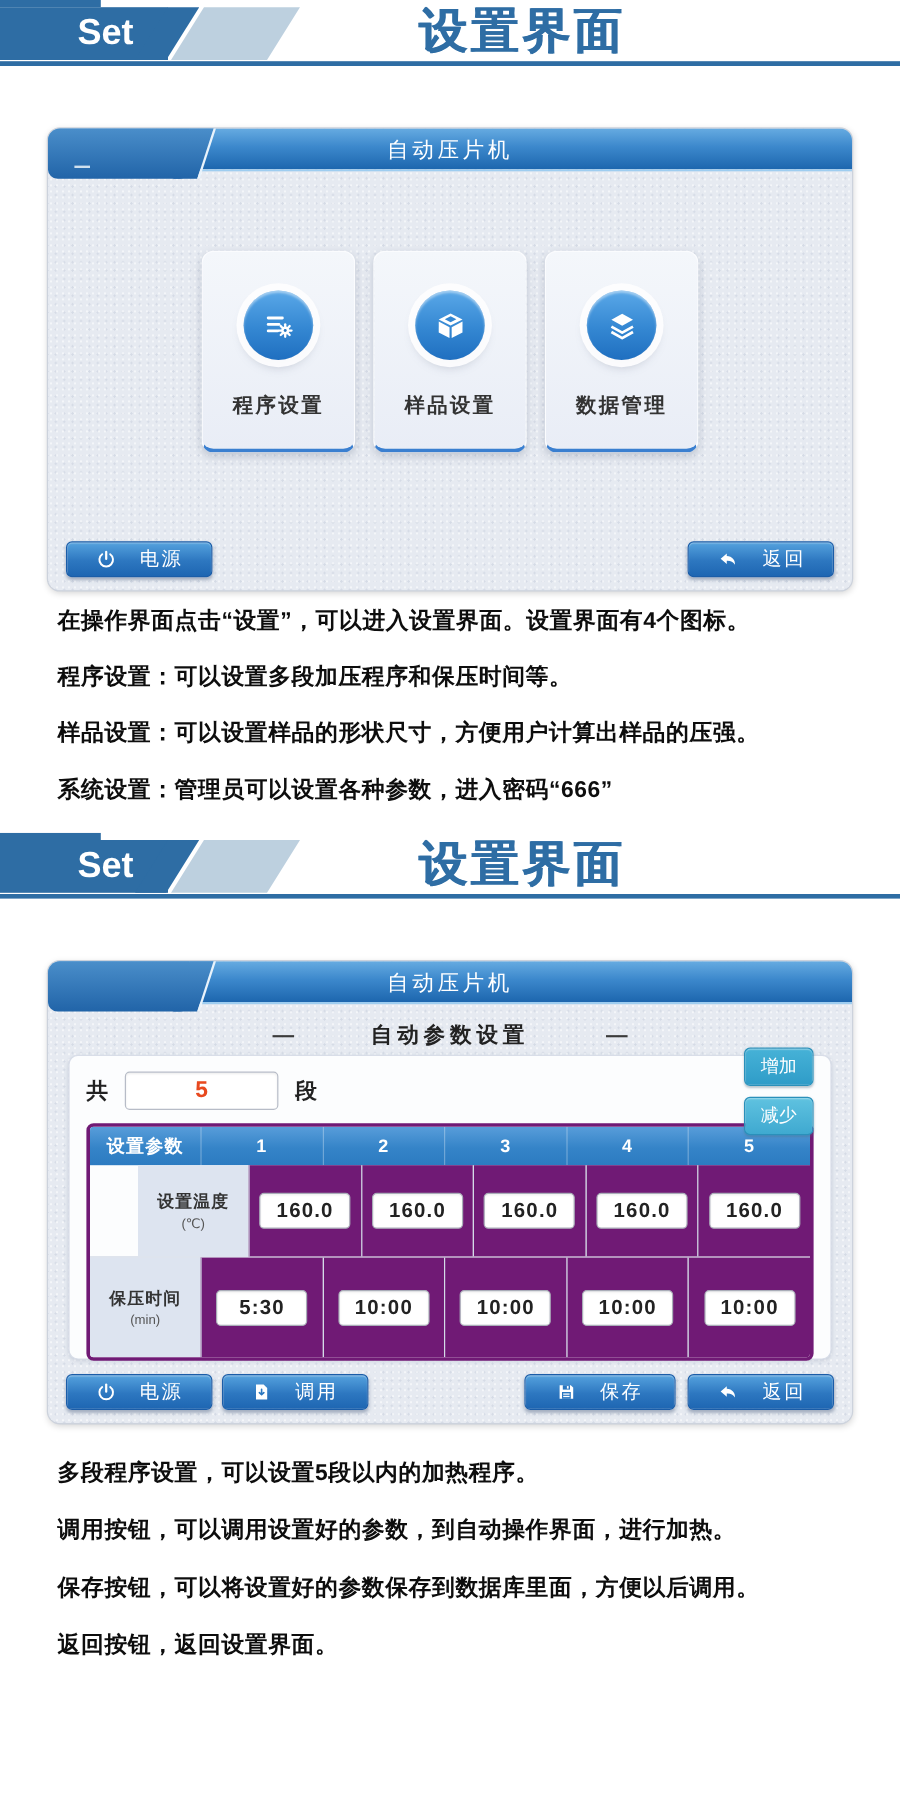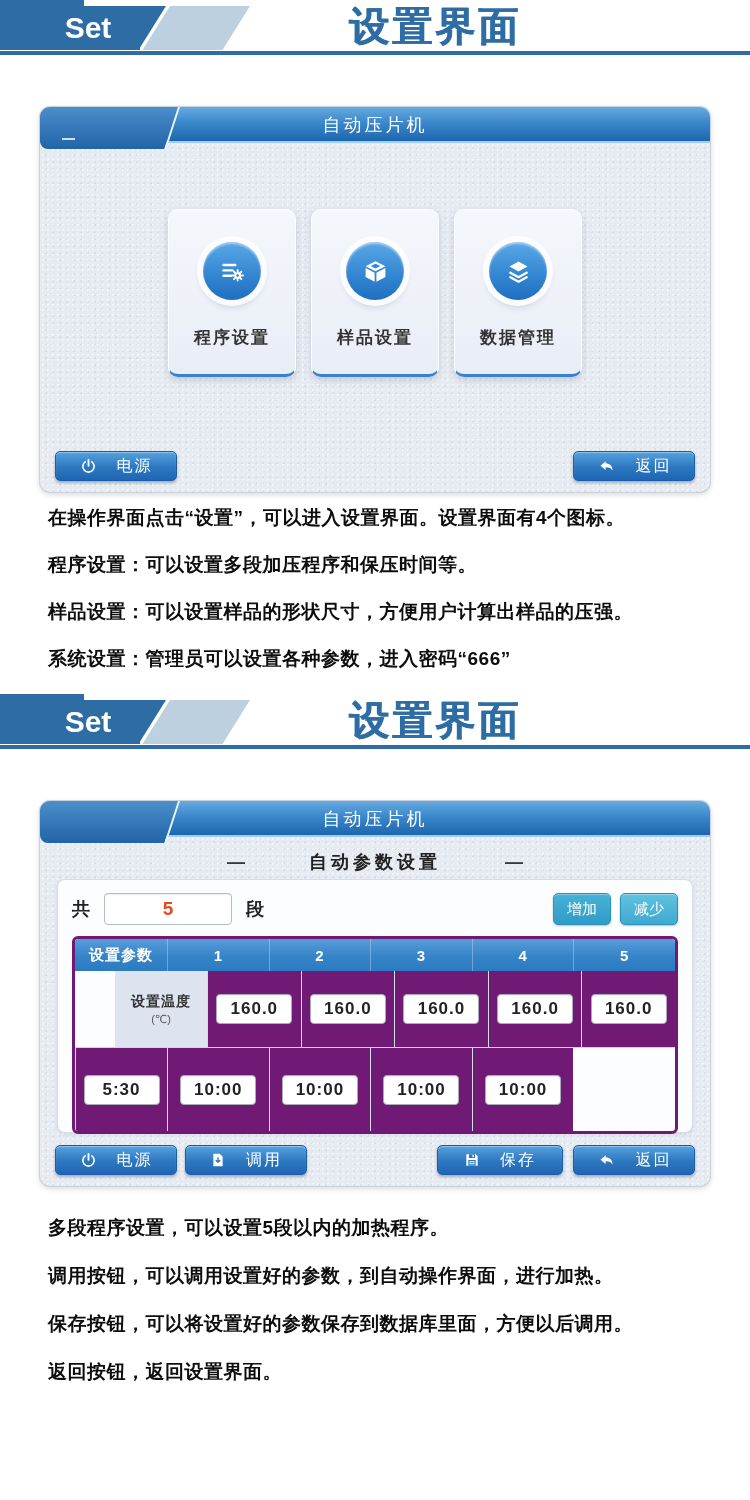--- a/index.html
+++ b/index.html
@@ -75,21 +75,21 @@
     justify-content:center; gap:64px; }
   .subtitle-dash { font-size:18px; font-weight:700; color:#3a3a3a; }
   .subtitle-text { font-size:18px; font-weight:700; color:#222; letter-spacing:4px; }
   .inner-panel { margin:0 17px; height:254px; background:#fcfdfe; border:1px solid #d8dde8;
     border-radius:8px; box-shadow:0 1px 3px rgba(150,160,180,.35); padding:8px 14px; }
   .seg-row { display:flex; align-items:center; height:42px; }
   .seg-label { font-size:18px; font-weight:700; color:#222; }
   .seg-input { width:128px; height:32px; margin:0 14px; background:#fff; border:1px solid #b7bcc7;
     border-radius:4px; text-align:center; line-height:30px; font-size:19px; font-weight:700;
     color:#e8491f; box-shadow:inset 0 1px 2px rgba(0,0,0,.08); }
-  .seg-buttons { margin-left:auto; display:flex; gap:9px; }
+  .seg-buttons { margin-left:auto; display:flex; gap:9px;flex-direction:column; }
   .btn-teal { width:58px; height:32px; border-radius:5px; border:1px solid #2a90ba; color:#fff;
     font-size:15px; font-family:inherit; display:flex; align-items:center; justify-content:center;
     background:linear-gradient(180deg,#46b2d7 0%,#2f9cc8 100%);
     box-shadow:0 1px 2px rgba(80,110,130,.4), inset 0 1px 1px rgba(255,255,255,.35); cursor:pointer; }
   .btn-teal.light { background:linear-gradient(180deg,#5fc2e0 0%,#3fa9d0 100%); }
 
   .param-table { margin-top:6px; border:3px solid #701a75; border-radius:6px; overflow:hidden; }
   .t-header { display:grid; grid-template-columns:92px repeat(5,1fr); height:32px;
     background:linear-gradient(180deg,#589dda 0%,#3584c8 55%,#2c7bc1 100%); }
   .t-header > div { display:flex; align-items:center; justify-content:center; color:#fff;
@@ -275,20 +275,24 @@
           </div>
         <div class="t-cell">
             <div class="cell-input">160.0</div>
           </div>
         <div class="t-cell">
             <div class="cell-input">160.0</div>
           </div>
       </div>
 
       <div class="t-row r2">
+        <div class="t-label">
+          <span>保压时间</span>
+          <span class="unit">(min)</span>
+        </div>
         <div class="t-cell">
             <div class="cell-input">5:30</div>
           </div>
         <div class="t-cell">
             <div class="cell-input">10:00</div>
           </div>
         <div class="t-cell">
             <div class="cell-input">10:00</div>
           </div>
         <div class="t-cell">

